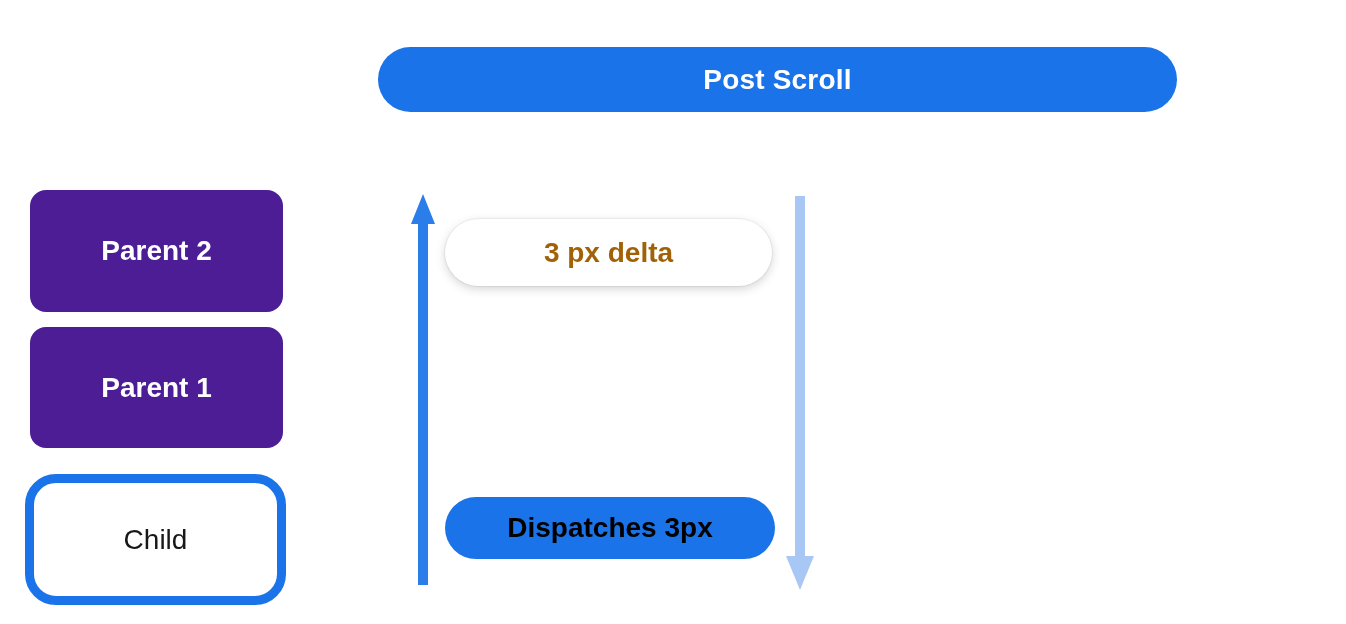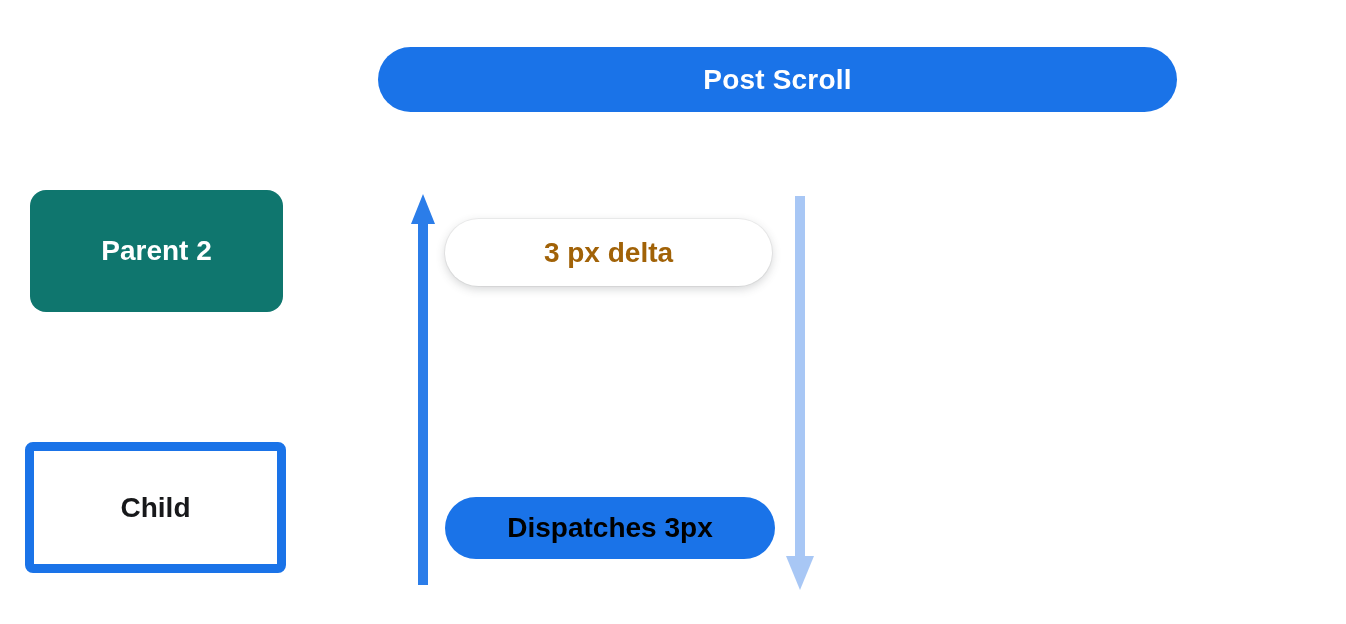--- a/index.html
+++ b/index.html
@@ -19,30 +19,30 @@
     font-size: 28px; line-height: 1;
   }
   .title-pill {
     left: 378px; top: 47px; width: 799px; height: 65px;
     background: #1a73e8; color: #ffffff; font-weight: 700;
     border-radius: 33px;
     letter-spacing: 0.2px;
   }
   .node-filled {
     left: 30px; width: 253px; height: 122px;
-    background: #0f766e; color: #ffffff; font-weight: 700;
+    background: #4c1d95; color: #ffffff; font-weight: 700;
     border-radius: 16px;
   }
   .node-parent-2 { top: 190px; }
   .node-parent-1 { top: 327px; height: 121px; }
   .node-outlined {
-    left: 25px; top: 442px; width: 261px; height: 131px;
-    background: #ffffff; color: #17181a; font-weight: 700;
+    left: 25px; top: 474px; width: 261px; height: 131px;
+    background: #ffffff; color: #17181a; font-weight: 400;
     border: 9px solid #1a73e8;
-    border-radius: 8px;
+    border-radius: 31px;
   }
   .delta-pill {
     left: 445px; top: 219px; width: 327px; height: 67px;
     background: #ffffff; color: #a16207; font-weight: 600;
     border-radius: 34px;
     box-shadow: 0 0 0 1px rgba(0,0,0,0.05), 0 3px 10px rgba(60,64,67,0.22);
   }
   .dispatch-pill {
     left: 445px; top: 497px; width: 330px; height: 62px;
     background: #1a73e8; color: #000000; font-weight: 700;
@@ -58,20 +58,23 @@
 <div class="canvas">
 
   <div class="pill title-pill">
     <span>Post Scroll</span>
   </div>
 
   <div class="node node-filled node-parent-2">
     <span>Parent 2</span>
   </div>
 
+  <div class="node node-filled node-parent-1">
+    <span>Parent 1</span>
+  </div>
 
   <div class="node node-outlined">
     <span>Child</span>
   </div>
 
   <svg class="arrow-svg arrow-up-svg" width="36" height="396" viewBox="0 0 36 396" aria-hidden="true">
     <rect x="13" y="26" width="10" height="367" fill="#2b7de9"></rect>
     <polygon points="18,2 30,32 6,32" fill="#2b7de9"></polygon>
   </svg>
 

